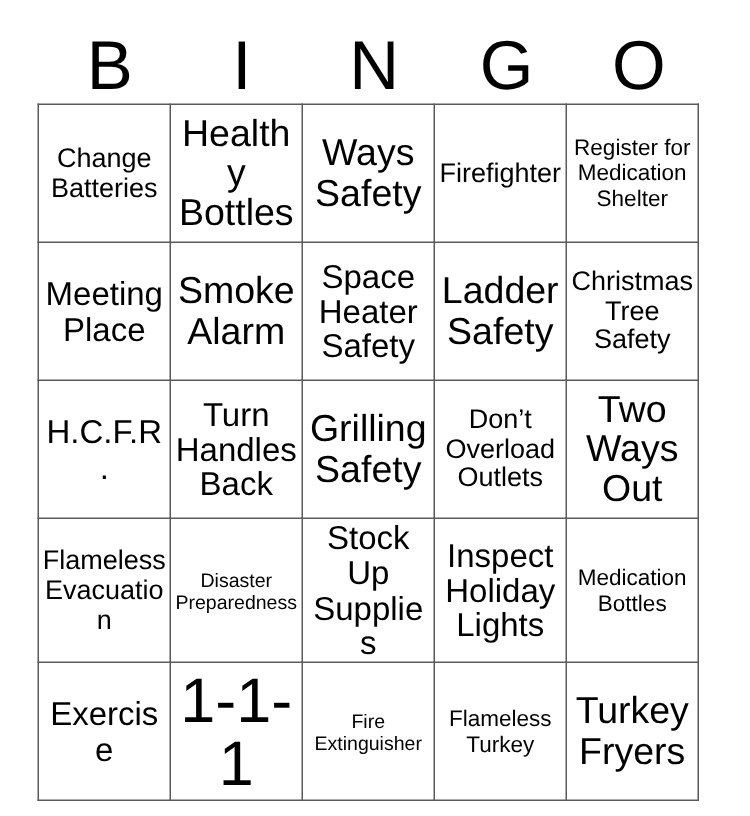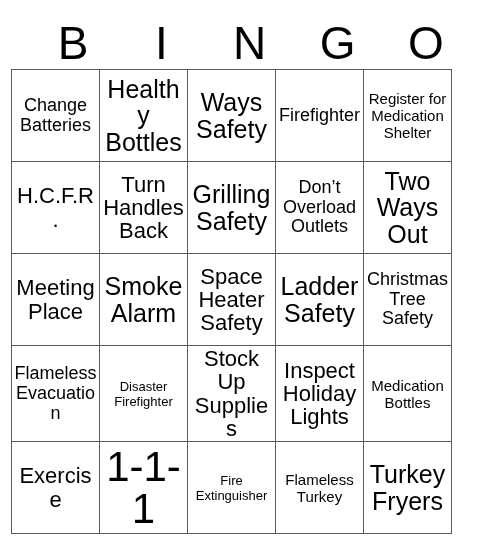--- a/index.html
+++ b/index.html
@@ -37,21 +37,21 @@
     font-size: 46px;
     line-height: 1;
     font-weight: 400;
     letter-spacing: 0;
     color: #000;
     padding-bottom: 2px;
   }
   
   #bingo-grid {
     position: absolute;
-    left: 11px;
+    left: 25px;
     top: 69px;
     width: 441px;
     height: 446px;
     border-collapse: collapse;
     table-layout: fixed;
   }
   #bingo-grid td {
     border: 1px solid #5a5a5a;
     width: 20%;
     height: 89px;
@@ -102,58 +102,58 @@
           </td>
         <td>
             <span class="cell-text fs-sm">Firefighter</span>
           </td>
         <td>
             <span class="cell-text fs-xs">Register for Medication Shelter</span>
           </td>
       </tr>
       <tr>
         <td>
+            <span class="cell-text fs-md">Meeting Place</span>
+          </td>
+        <td>
+            <span class="cell-text fs-lg">Smoke Alarm</span>
+          </td>
+        <td>
+            <span class="cell-text fs-md">Space Heater Safety</span>
+          </td>
+        <td>
+            <span class="cell-text fs-lg">Ladder Safety</span>
+          </td>
+        <td>
+            <span class="cell-text fs-sm">Christmas Tree Safety</span>
+          </td>
+      </tr>
+      <tr>
+        <td>
             <span class="cell-text fs-md">H.C.F.R.</span>
           </td>
         <td>
             <span class="cell-text fs-md">Turn Handles Back</span>
           </td>
         <td>
             <span class="cell-text fs-lg">Grilling Safety</span>
           </td>
         <td>
             <span class="cell-text fs-sm">Don’t Overload Outlets</span>
           </td>
         <td>
             <span class="cell-text fs-lg">Two Ways Out</span>
           </td>
       </tr>
       <tr>
         <td>
-            <span class="cell-text fs-md">Meeting Place</span>
-          </td>
-        <td>
-            <span class="cell-text fs-lg">Smoke Alarm</span>
-          </td>
-        <td>
-            <span class="cell-text fs-md">Space Heater Safety</span>
-          </td>
-        <td>
-            <span class="cell-text fs-lg">Ladder Safety</span>
-          </td>
-        <td>
-            <span class="cell-text fs-sm">Christmas Tree Safety</span>
-          </td>
-      </tr>
-      <tr>
-        <td>
             <span class="cell-text fs-sm">Flameless Evacuation</span>
           </td>
         <td>
-            <span class="cell-text fs-xxs">Disaster Firefighter</span>
+            <span class="cell-text fs-xxs">Disaster Preparedness</span>
           </td>
         <td>
             <span class="cell-text fs-md">Stock Up Supplies</span>
           </td>
         <td>
             <span class="cell-text fs-md">Inspect Holiday Lights</span>
           </td>
         <td>
             <span class="cell-text fs-xs">Medication Bottles</span>
           </td>

